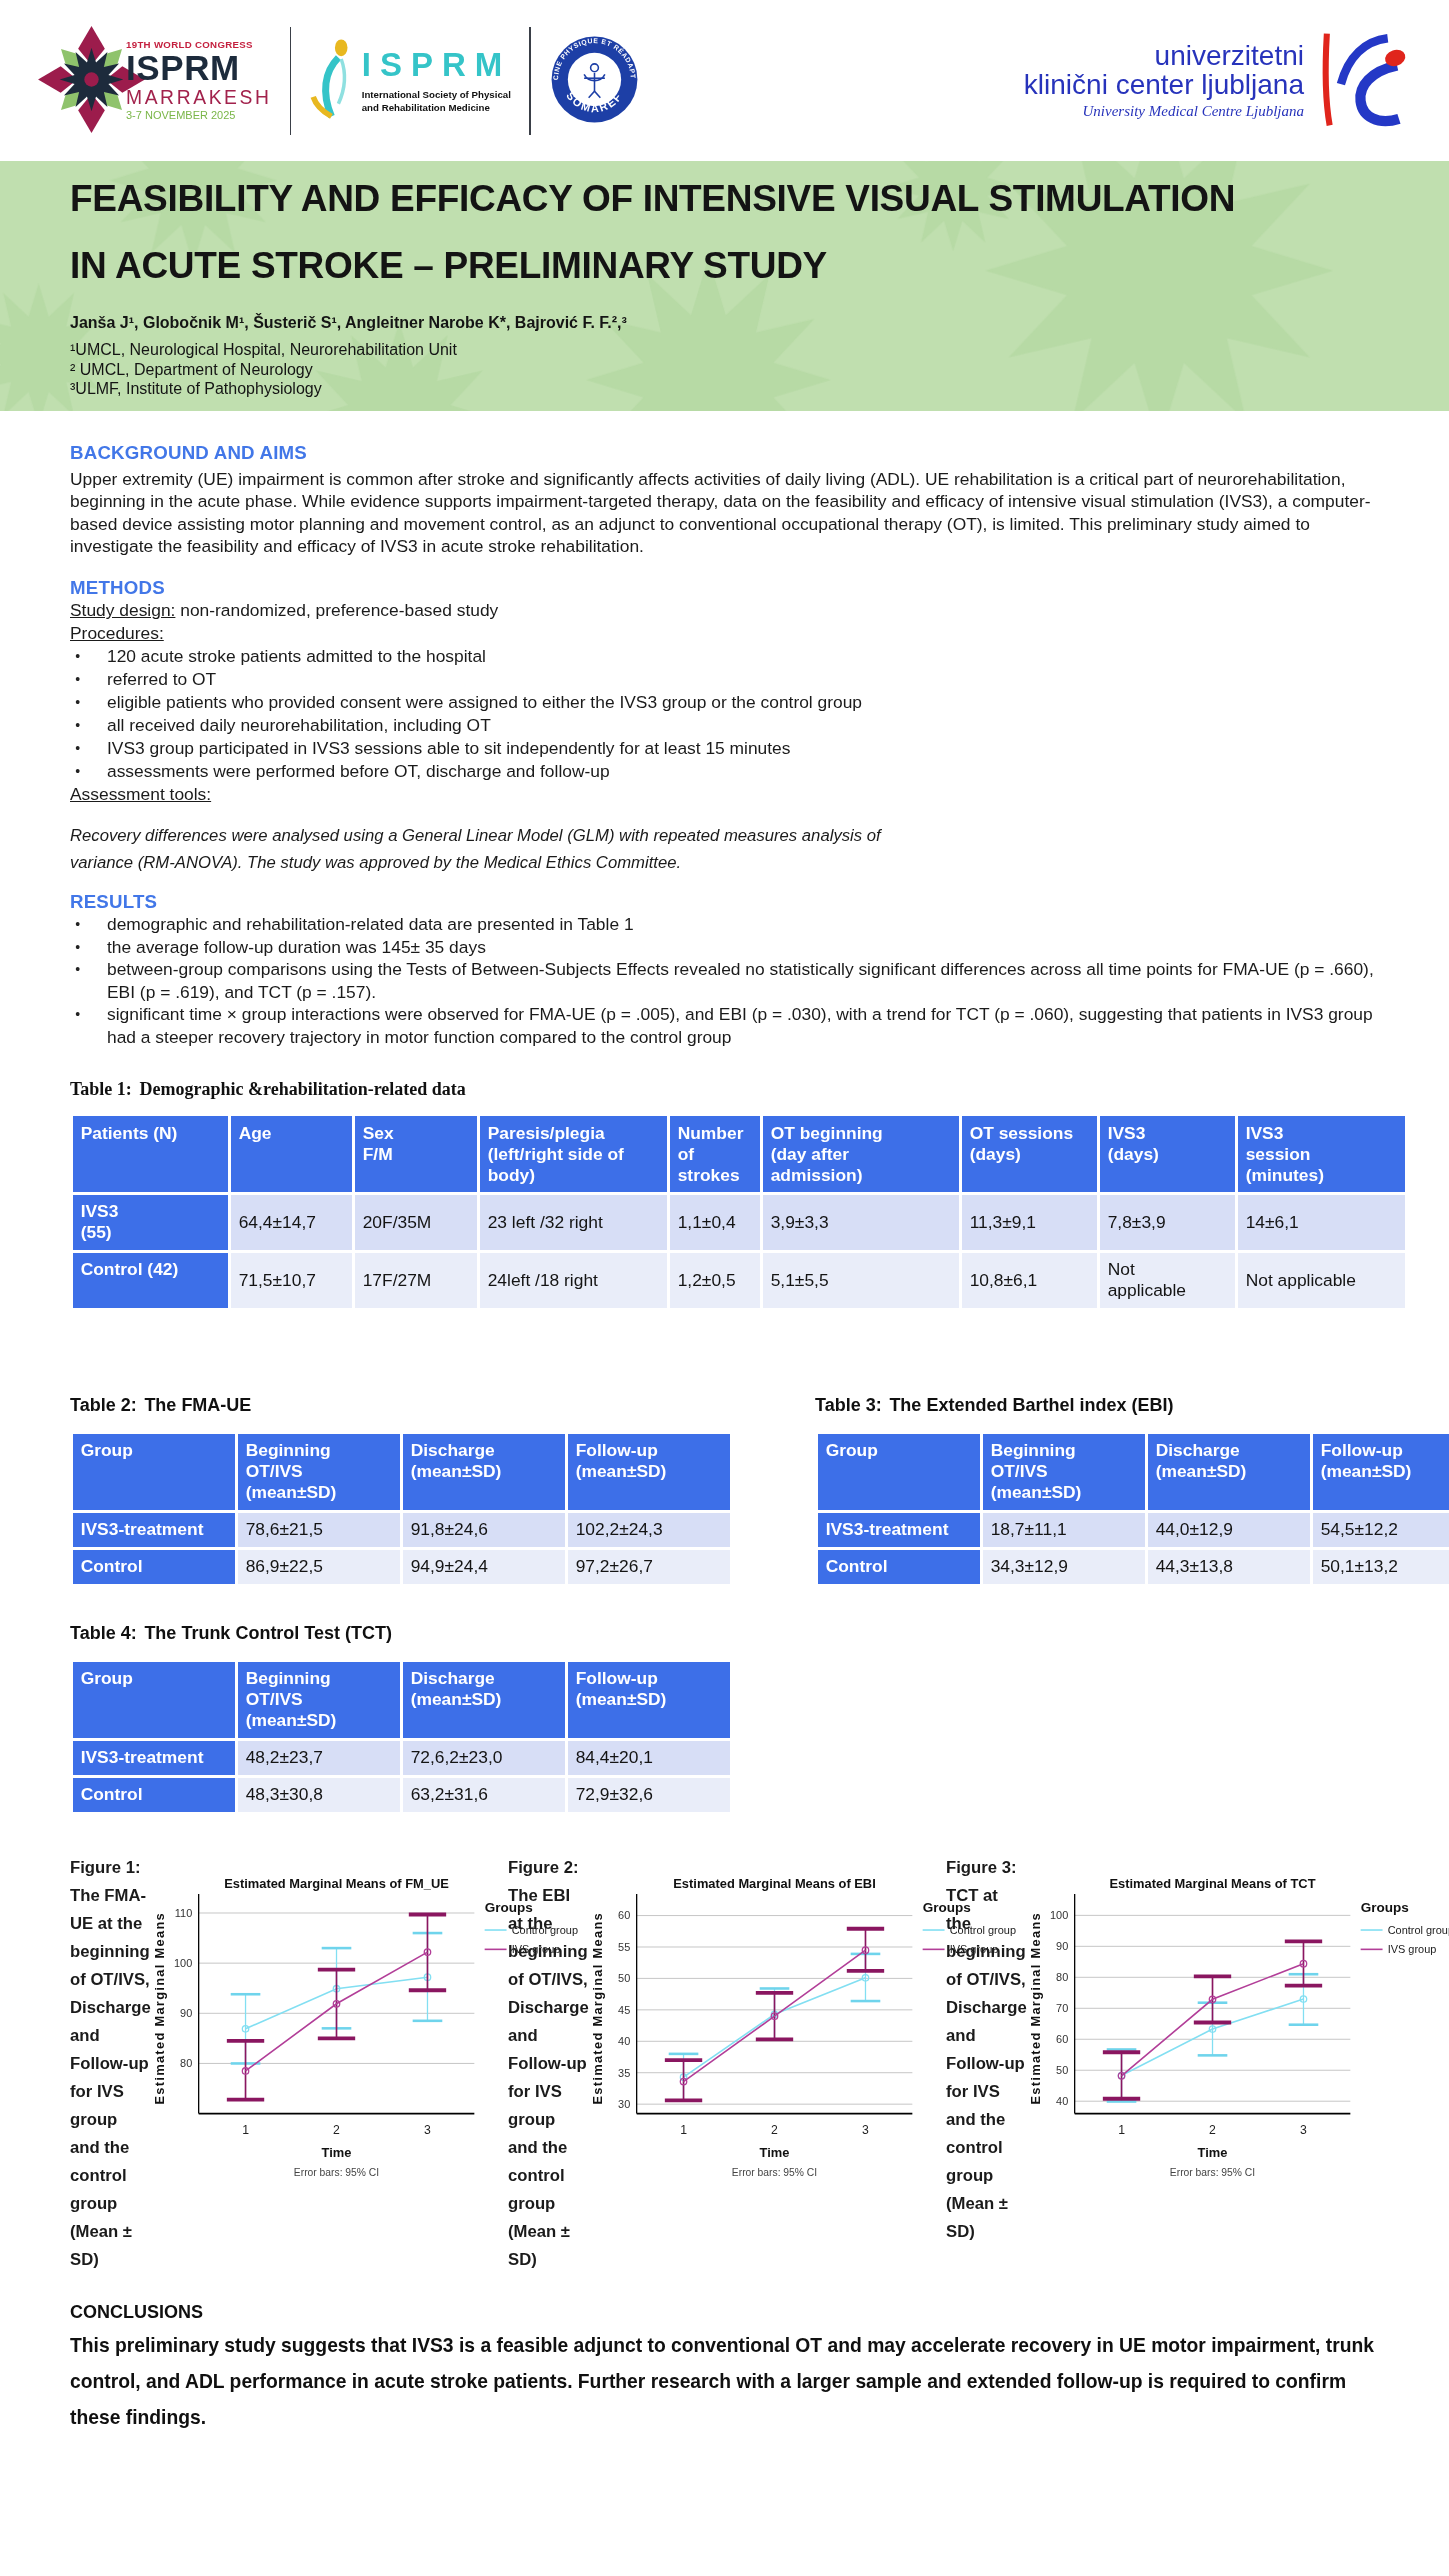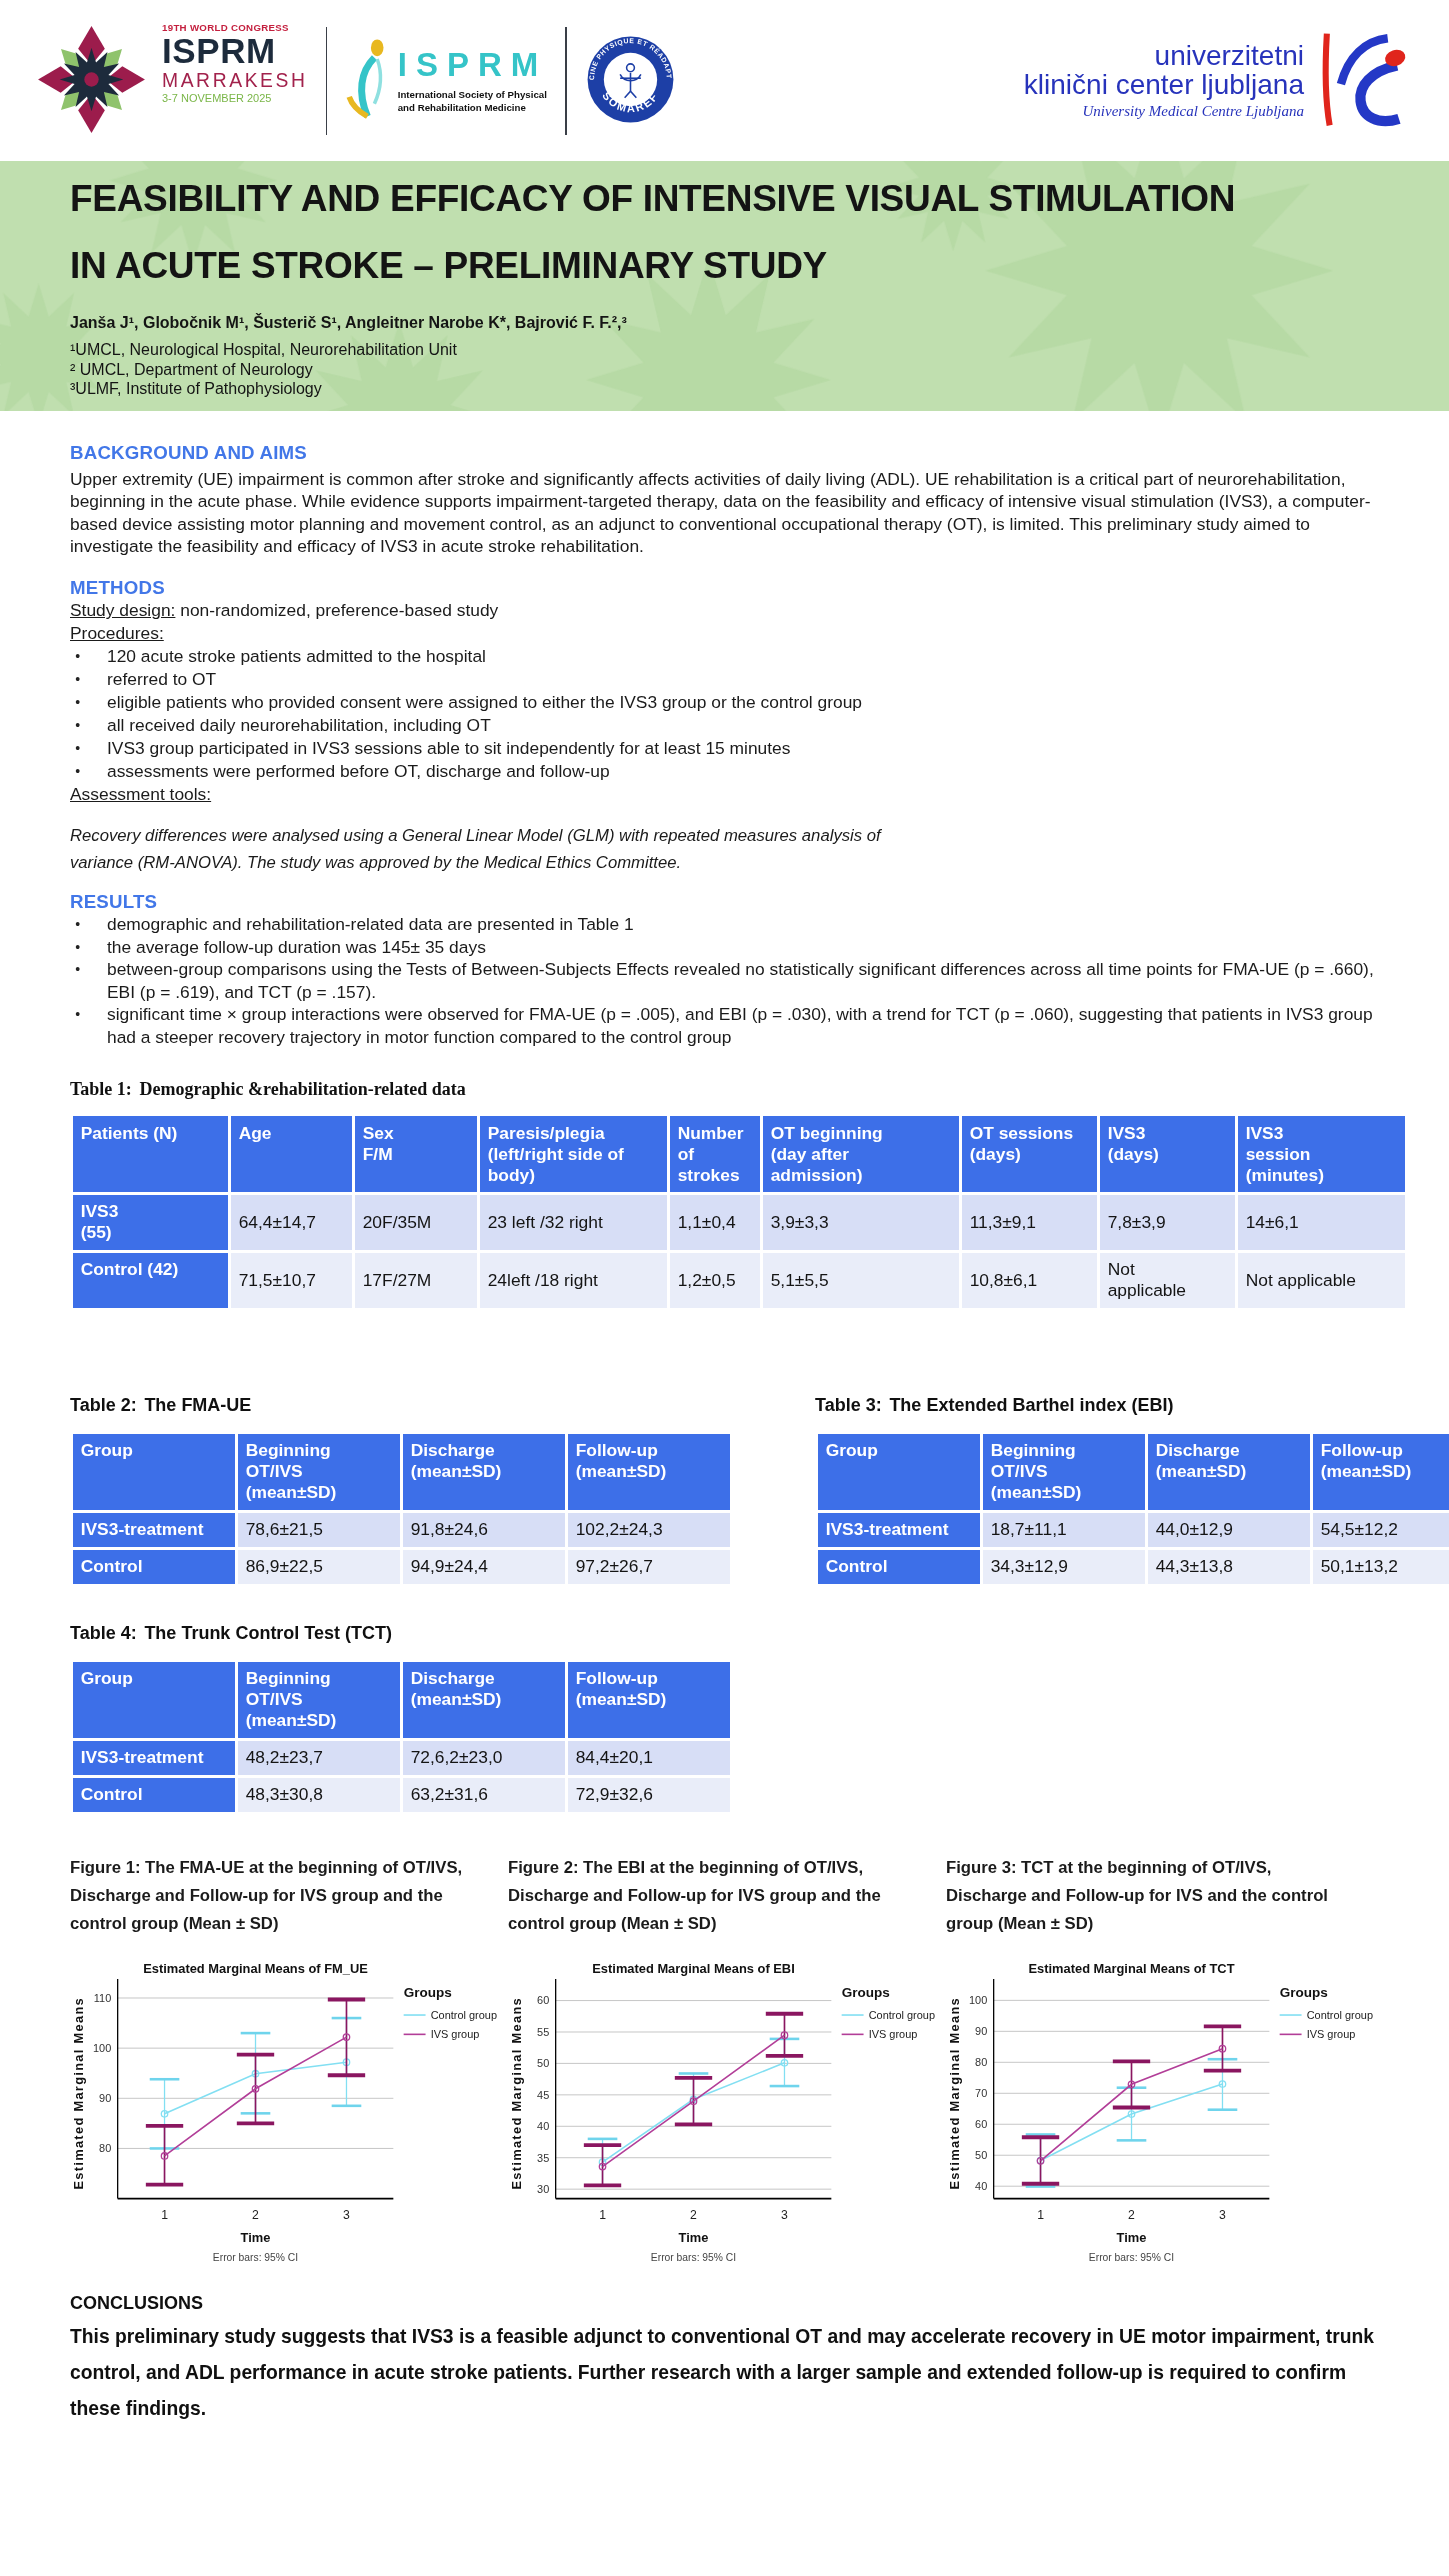--- a/index.html
+++ b/index.html
@@ -3,21 +3,21 @@
 <meta charset="utf-8">
 <style>
   html,body{margin:0;padding:0;background:#ffffff;}
   .poster{position:relative;width:1449px;height:2576px;background:#ffffff;overflow:hidden;
           font-family:"Liberation Sans",sans-serif;color:#1b1b1b;}
 
   
   .top-header{height:161px;display:flex;align-items:center;justify-content:space-between;padding:0 39px 0 35px;box-sizing:border-box;}
   .logo-cluster{display:flex;align-items:center;gap:18px;}
   .logo-divider{width:1.3px;height:108px;background:#3a3f47;}
-  .marrakesh{display:flex;align-items:flex-start;gap:36px;}
+  .marrakesh{display:flex;align-items:center;}
   .marrakesh-text{margin-left:-22px;display:flex;flex-direction:column;line-height:1.05;}
   .mk-congress{color:#c41f3e;font-size:9.7px;font-weight:bold;letter-spacing:0.3px;}
   .mk-name{color:#1d2b3c;font-size:35px;font-weight:bold;letter-spacing:0.6px;}
   .mk-city{color:#a2224c;font-size:19.3px;letter-spacing:2.6px;margin-top:1.3px;}
   .mk-dates{color:#7ab648;font-size:11px;margin-top:1.9px;}
   .isprm-int{display:flex;align-items:center;gap:3.9px;}
   .isprm-int-text{display:flex;flex-direction:column;}
   .ii-name{color:#35c4c8;font-size:33px;font-weight:bold;letter-spacing:9px;}
   .ii-sub{color:#111;font-size:9.7px;font-weight:bold;line-height:1.35;margin-top:3.9px;}
   .umc{display:flex;align-items:center;gap:9px;}
@@ -69,21 +69,21 @@
   .t23-row{margin-top:84px;display:flex;gap:82px;}
   .t23-col .tbl-title{margin-bottom:15.5px;}
   .small-table{width:648px;}
   .small-table thead tr{height:76px;}
   .small-table tbody tr{height:32px;}
   .t4-block{margin-top:36px;}
   .t4-block .tbl-title{margin-bottom:15.5px;}
 
   
   .figs-row{margin-top:39px;display:flex;justify-content:space-between;}
-  .fig-col{width:438px;display:flex;flex-direction:column;}
+  .fig-col{width:438px;display:flex;flex-direction:row;}
   .fig-caption{font-size:16.7px;font-weight:bold;line-height:28px;min-height:85px;max-width:399px;}
   .chart-box{margin-top:18px;width:438px;height:308px;}
   .chart-box svg{font-family:"Liberation Sans",sans-serif;}
 
   
   .sec-conclusions{margin-top:28px;}
   .conc-heading{font-size:18px;font-weight:bold;color:#101010;}
   .conc-body{margin-top:5.2px;font-size:19.3px;font-weight:bold;line-height:36px;max-width:1352px;color:#101010;}
 </style>
 </head>

